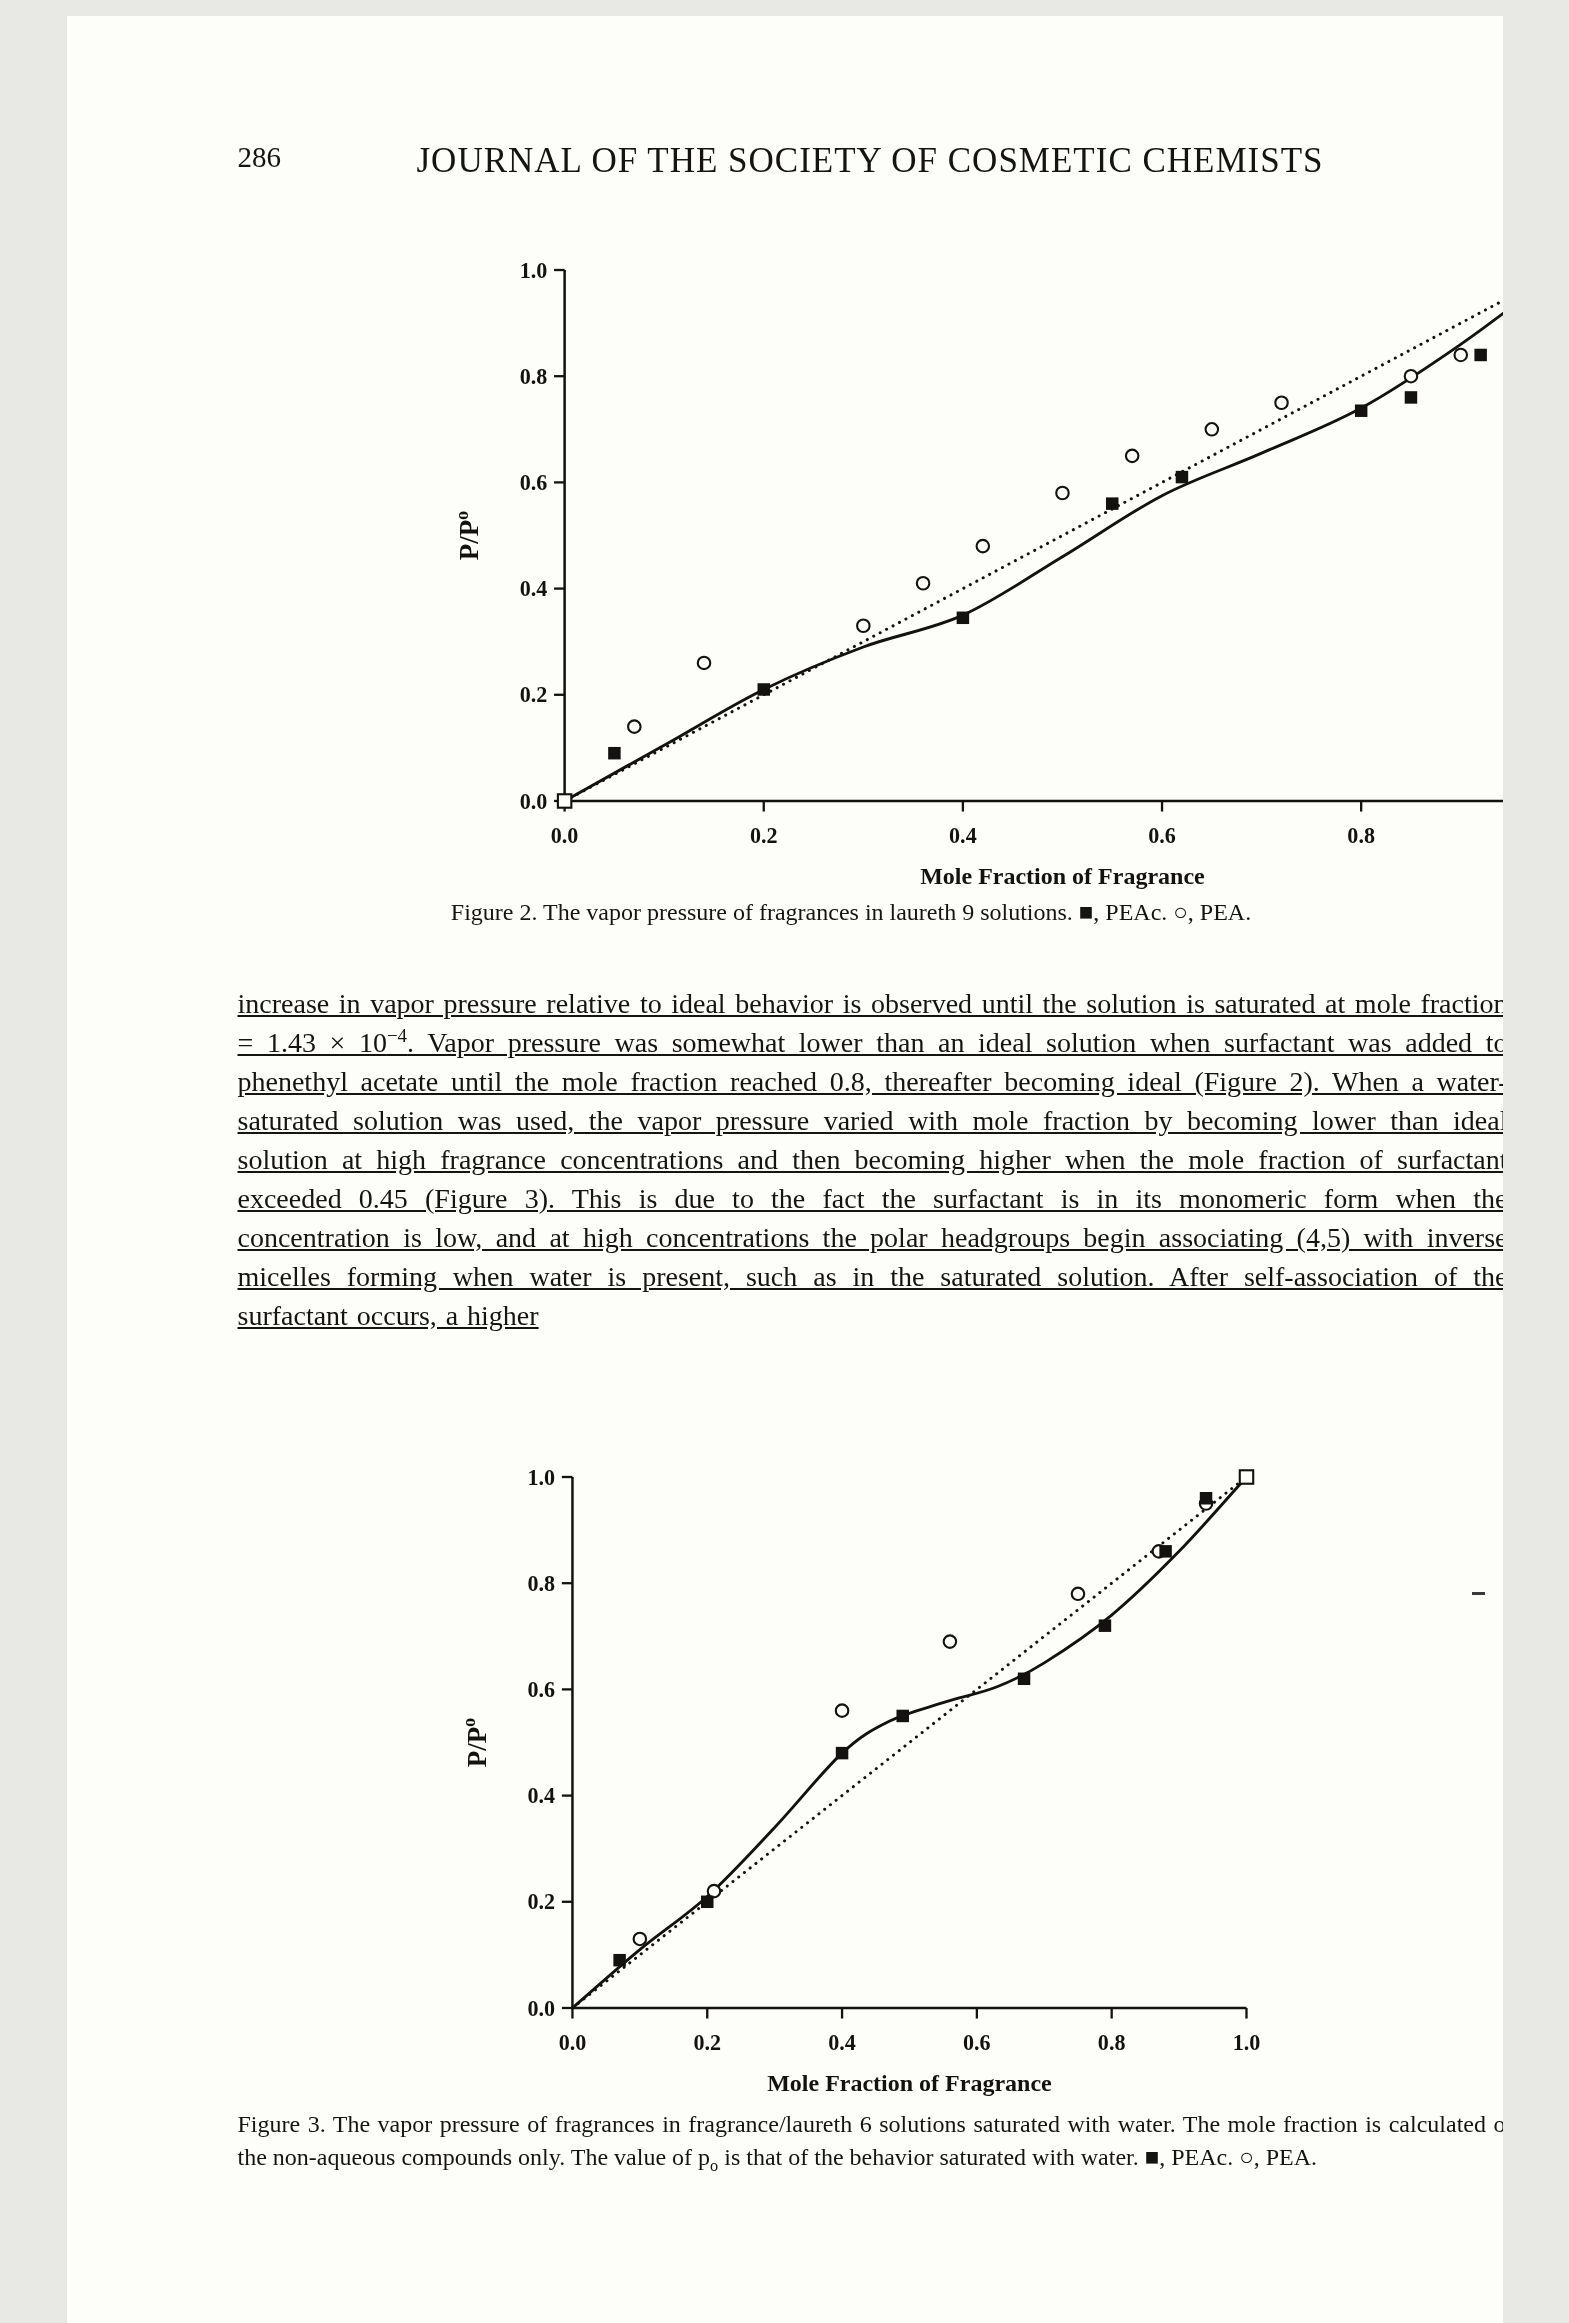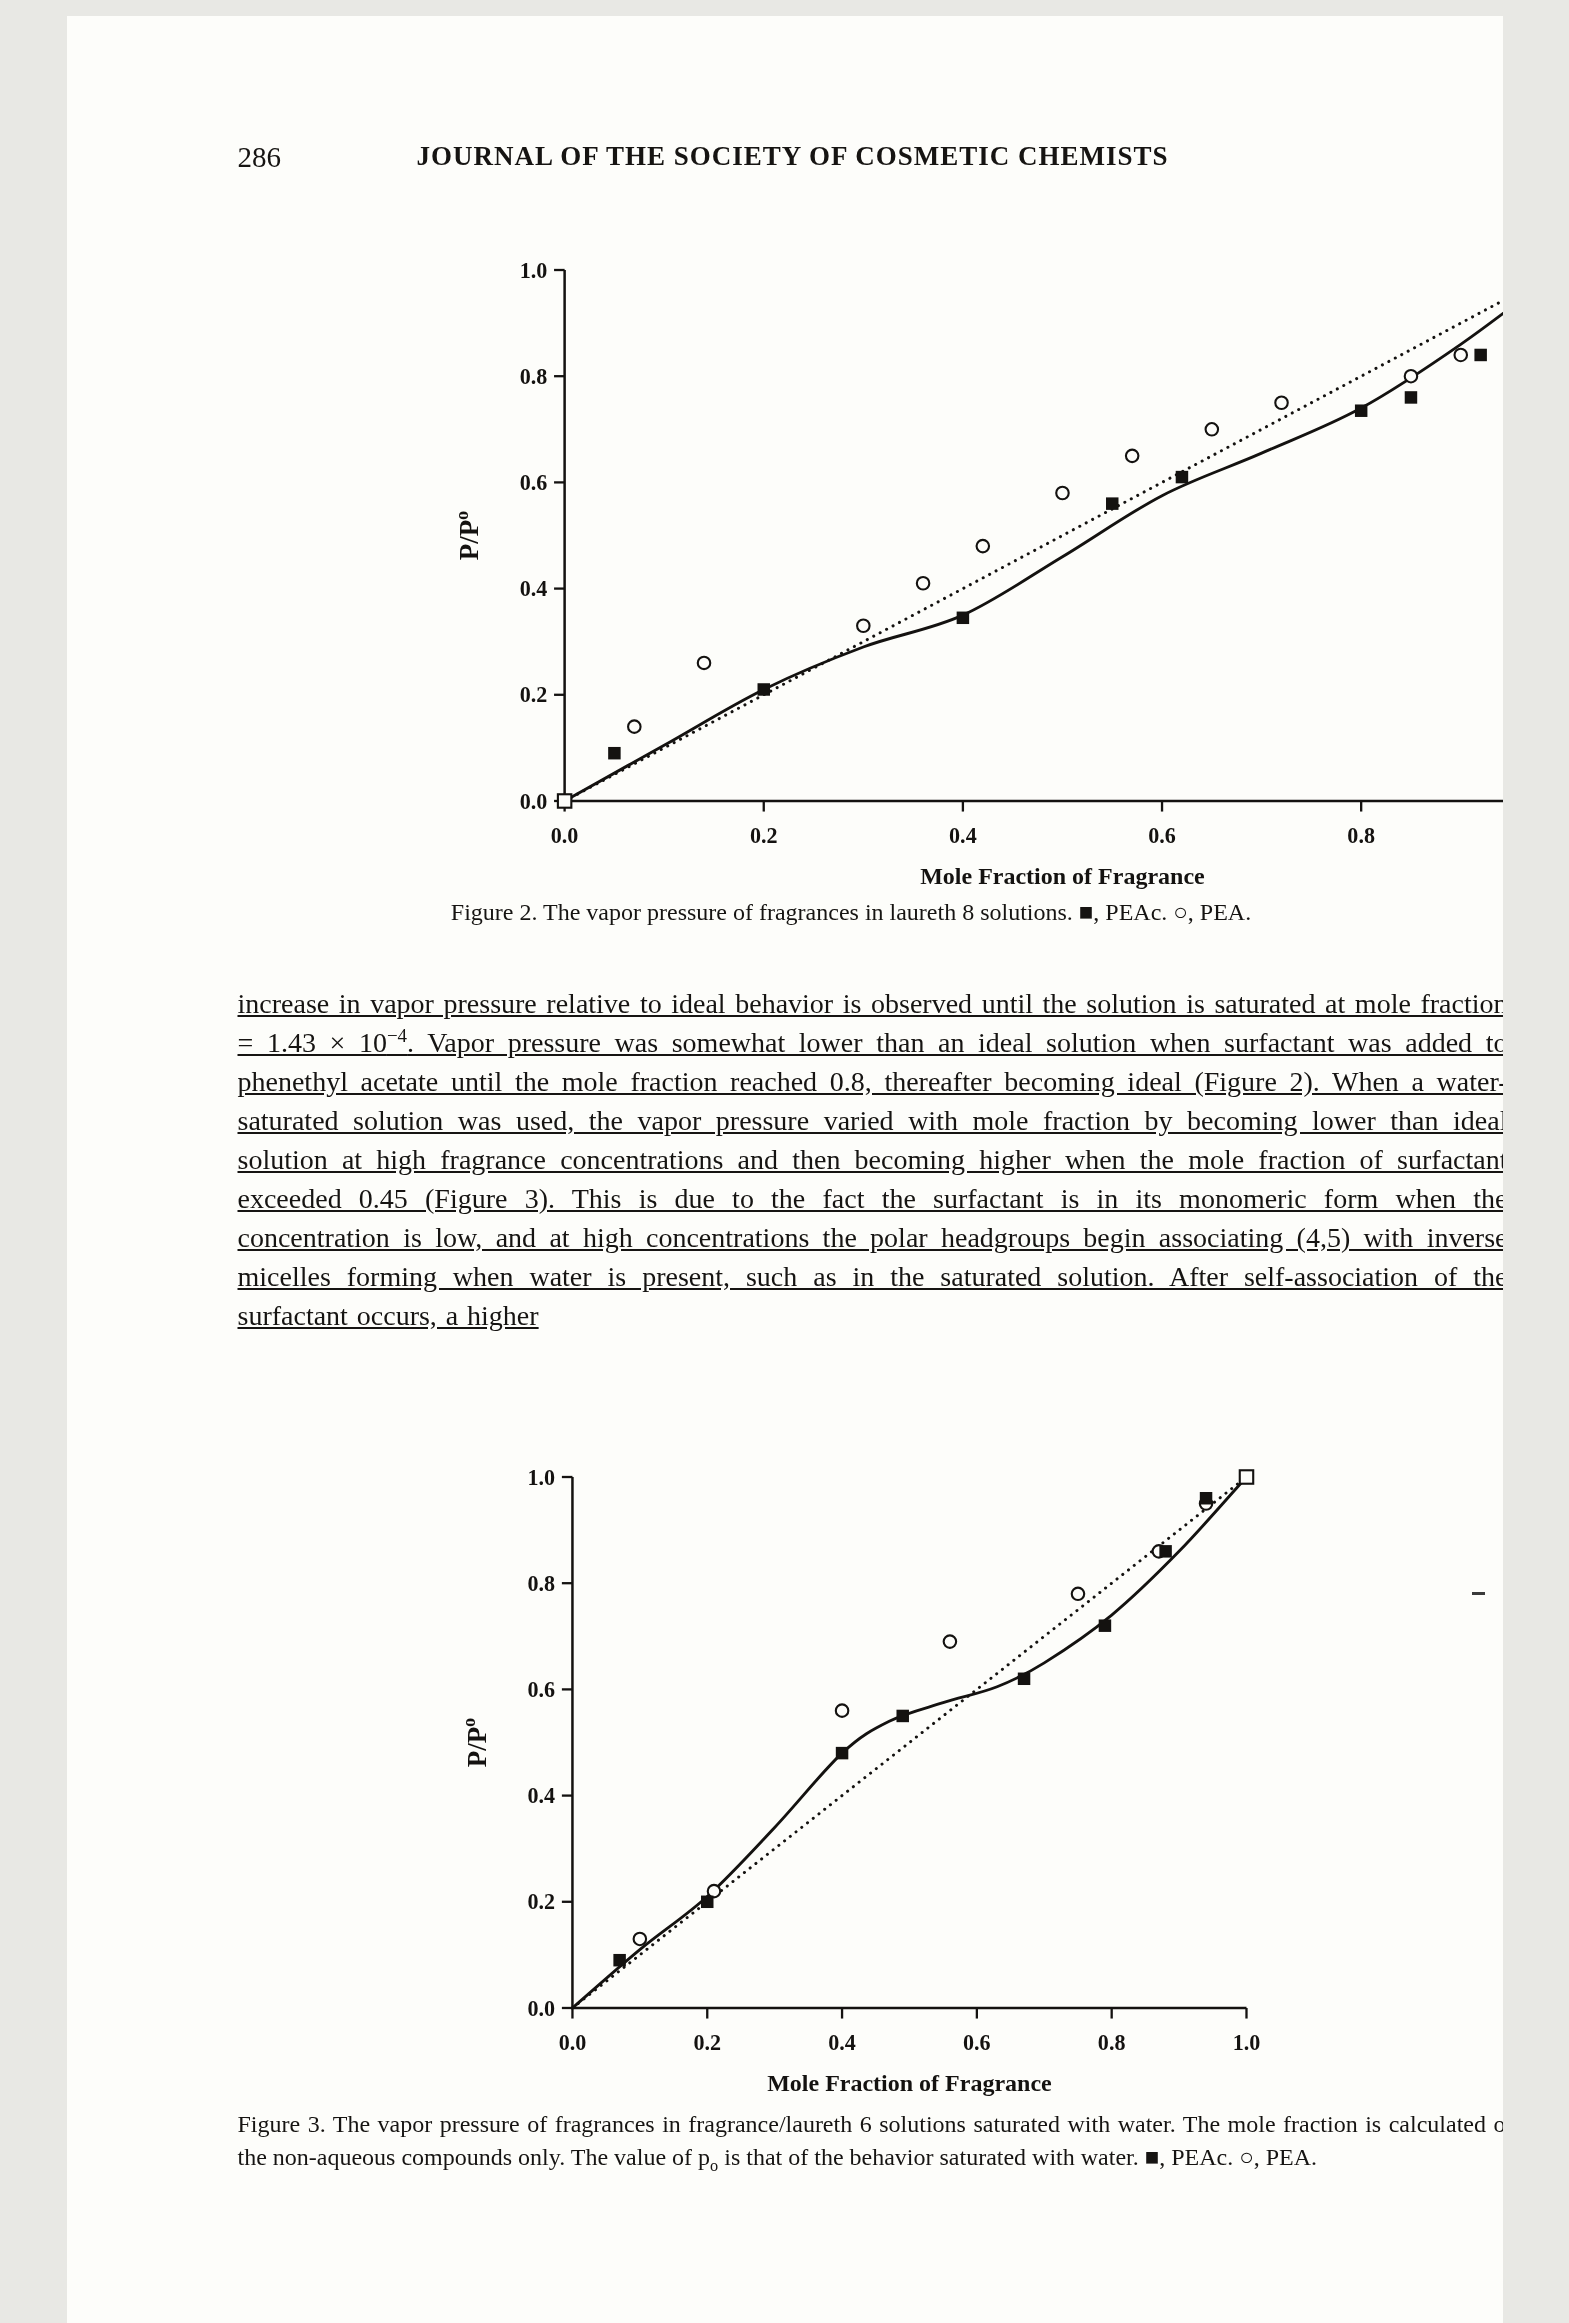--- a/index.html
+++ b/index.html
@@ -8,21 +8,21 @@
     width:1436px;
     height:2324px;
     margin:16px auto;
     background:#fdfdfa;
     color:#161412;
     font-family:"Liberation Serif", serif;
     overflow:hidden;
   }
   .abs{position:absolute;}
   .pagenum{font-size:29px;}
-  .jtitle{font-size:27px;letter-spacing:1px;font-weight:bold;}
+  .jtitle{font-size:35px;letter-spacing:1px;}
   .body-par{
     font-size:28px;
     line-height:39px;
     text-align:justify;
     word-spacing:1.9px;
     text-decoration:underline;
   }
   .body-par sup{font-size:19px;line-height:0;}
   .caption{
     font-size:24px;
@@ -106,21 +106,21 @@
           <rect x="963.1" y="165.04500000000002" width="13" height="13" fill="#141210"></rect>
           <rect x="1014.9499999999999" y="151.22" width="13" height="13" fill="#141210"></rect>
           <rect x="1087.54" y="106.98000000000002" width="13" height="13" fill="#141210"></rect>
         </g>
         <g>
           <rect x="133" y="571" width="14" height="14" fill="#fdfdfa" stroke="#141210" stroke-width="2.2"></rect>
           <rect x="1170" y="18" width="14" height="14" fill="#fdfdfa" stroke="#141210" stroke-width="2.2"></rect>
         </g>
       </svg></div>
 
-  <div class="abs caption cap-center" style="left:160px;top:880px;width:1249px;"><b>Figure 2.</b><span> The vapor pressure of fragrances in laureth 8 solutions. ■, PEAc. ○, PEA.</span></div>
+  <div class="abs caption cap-center" style="left:160px;top:880px;width:1249px;"><b>Figure 2.</b><span> The vapor pressure of fragrances in laureth 9 solutions. ■, PEAc. ○, PEA.</span></div>
 
   <p class="abs body-par" style="left:171px;top:949px;width:1270px;margin:0;padding-top:19px;"><span>increase in vapor pressure relative to ideal behavior is observed until the solution is saturated at mole fraction = 1.43 × 10</span><sup>−4</sup><span>. Vapor pressure was somewhat lower than an ideal solution when surfactant was added to phenethyl acetate until the mole fraction reached 0.8, thereafter becoming ideal (Figure 2). When a water-saturated solution was used, the vapor pressure varied with mole fraction by becoming lower than ideal solution at high fragrance concentrations and then becoming higher when the mole fraction of surfactant exceeded 0.45 (Figure 3). This is due to the fact the surfactant is in its monomeric form when the concentration is low, and at high concentrations the polar headgroups begin associating (4,5) with inverse micelles forming when water is present, such as in the saturated solution. After self-association of the surfactant occurs, a higher</span></p>
 
   <div class="abs" id="fig3" style="left:371px;top:1437px;width:869px;height:651px;"><svg width="869" height="651" viewBox="0 0 905 678">
         <path d="M 140 25 L 140 578 L 842 578" fill="none" stroke="#141210" stroke-width="2.6"></path>
         <g>
           <line x1="129" y1="578" x2="140" y2="578" stroke="#141210" stroke-width="2.4"></line>
           <text x="122" y="586" text-anchor="end" class="tick-label">0.0</text>
           <line x1="129" y1="467.40000000000003" x2="140" y2="467.40000000000003" stroke="#141210" stroke-width="2.4"></line>
           <text x="122" y="475.40000000000003" text-anchor="end" class="tick-label">0.2</text>

